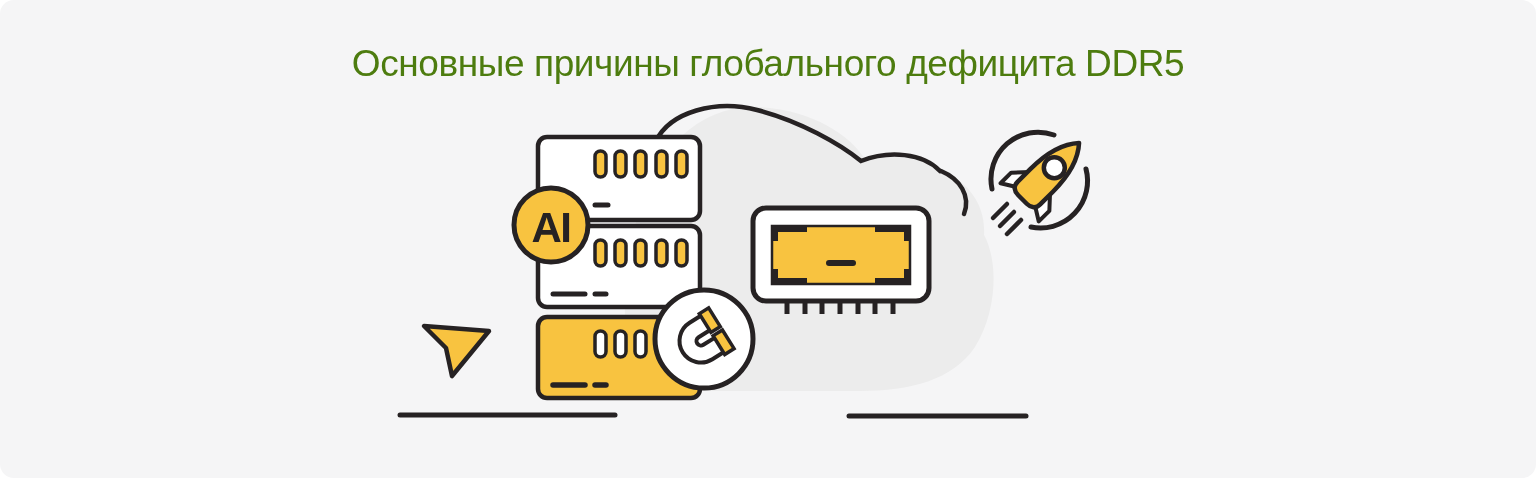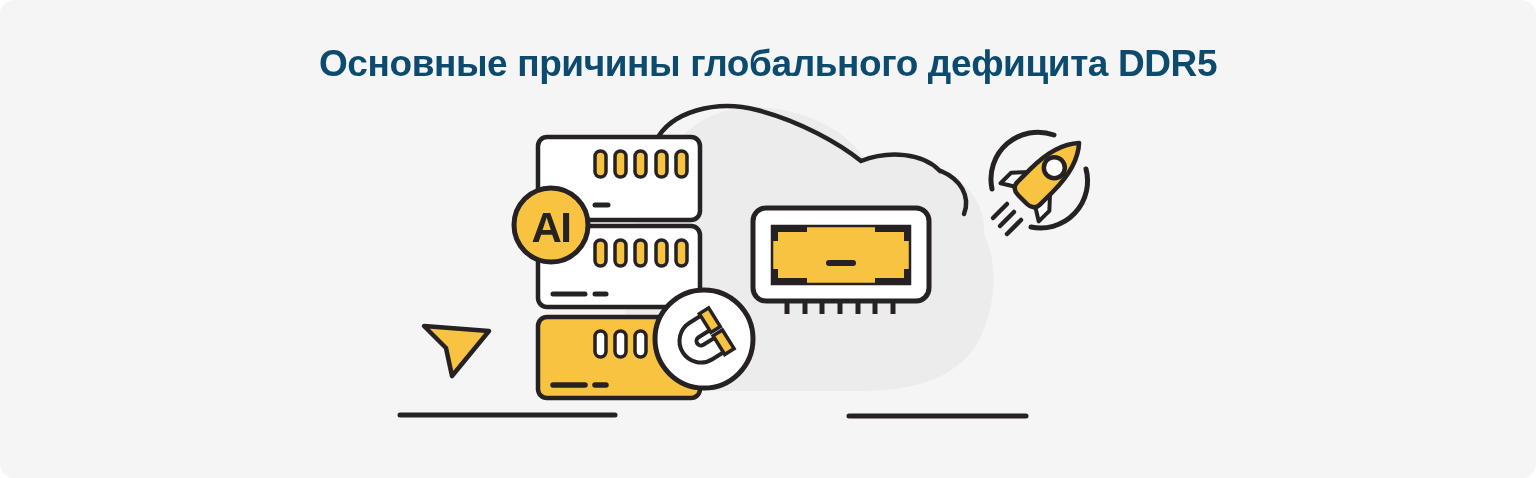--- a/index.html
+++ b/index.html
@@ -11,23 +11,23 @@
     overflow:hidden;
     font-family:"Liberation Sans", sans-serif;
   }
   .banner-title{
     position:absolute;
     top:42px;left:0;right:0;
     margin:0;
     text-align:center;
     font-size:37px;
     line-height:44px;
-    font-weight:700;
+    font-weight:400;
     letter-spacing:-0.4px;
-    color:#0c4a6e;
+    color:#4d7c0f;
   }
   .illustration-svg{
     position:absolute;
     inset:0;
     width:1536px;height:478px;
     display:block;
   }
 </style>
 </head>
 <body>

